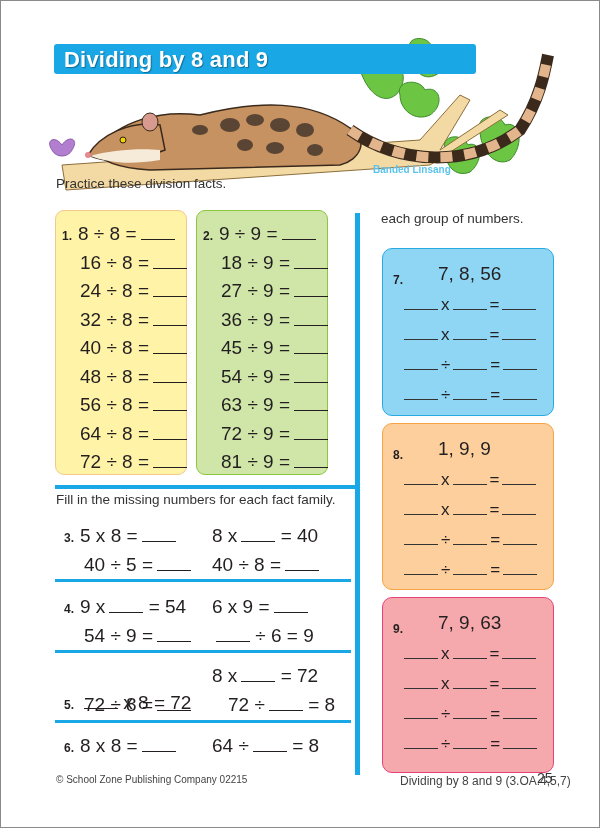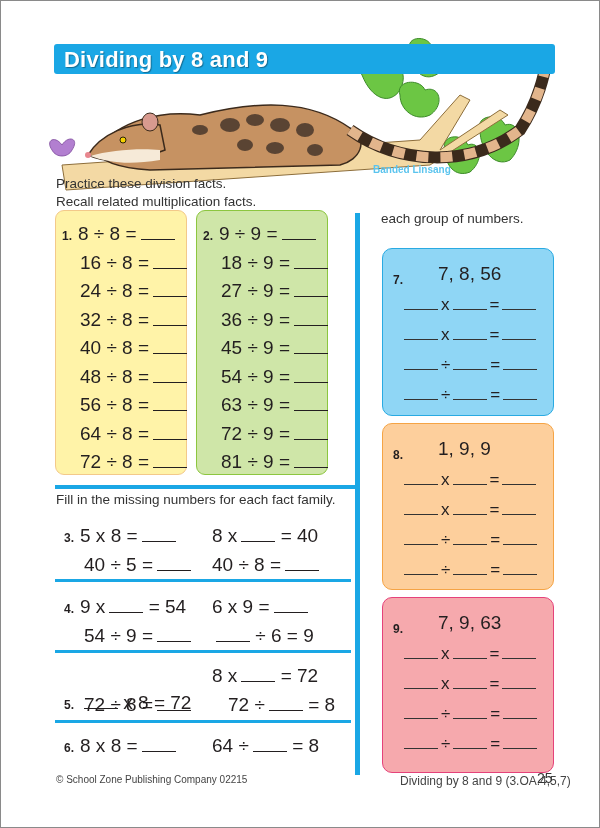--- a/index.html
+++ b/index.html
@@ -1,19 +1,19 @@
 <!DOCTYPE html>
 <html><head>
 <meta charset="utf-8">
 <style>
   html,body{margin:0;padding:0;}
   body{width:600px;height:828px;background:#fff;position:relative;overflow:hidden;
        font-family:"Liberation Sans",sans-serif;color:#231f20;}
   .page-border{position:absolute;left:0;top:0;width:598px;height:826px;border:1px solid #8a8a8a;}
-  .title-bar{position:absolute;left:54px;top:44px;width:501px;height:30px;background:#1aa7e5;border-radius:3px;}
+  .title-bar{position:absolute;left:54px;top:44px;width:422px;height:30px;background:#1aa7e5;border-radius:3px;}
   .title-text{position:absolute;left:10px;top:3px;color:#fff;font-weight:bold;font-size:22px;
        text-shadow:1px 1px 1px rgba(0,0,0,.35);letter-spacing:.2px;}
   .illus{position:absolute;left:0;top:0;width:600px;height:200px;}
   .caption{position:absolute;left:373px;top:164px;font-size:10px;color:#5bc4ee;font-weight:bold;}
   .instr{position:absolute;font-size:13.5px;color:#333;line-height:18px;}
   .box{position:absolute;border-radius:9px;box-sizing:border-box;}
   .box.yellow{left:55px;top:210px;width:132px;height:265px;background:#fff3a8;border:1.5px solid #f3c98a;}
   .box.green{left:196px;top:210px;width:132px;height:265px;background:#cfe6a8;border:1.5px solid #8cc63f;}
   .row{position:absolute;font-size:19px;white-space:nowrap;}
   .num{font-size:12px;font-weight:bold;margin-right:6px;}
@@ -73,21 +73,20 @@
   <path d="M52 150 C45 140,55 135,62 145 C68 135,80 138,72 150 C68 158,56 158,52 150Z" fill="#b27fd0" stroke="#7e4a9c" stroke-width=".8"></path>
 </svg>
 
 <div class="title-bar">
   <span class="title-text">Dividing by 8 and 9</span>
 </div>
 <div class="caption">Banded Linsang</div>
 
 <div class="instr" style="left:56px;top:175px;">
   <div>Practice these division facts.</div>
-  <div>Recall related multiplication facts.</div>
 </div>
 
 <div class="box yellow"></div>
 <div class="box green"></div>
 
 <div id="p1rows">
     <div class="row" style="top: 223px; left: 62px;"><span class="num">1.</span><span>8 ÷ 8 =</span><span class="blank"></span></div>
     <div class="row" style="top: 251.5px; left: 80px;"><span>16 ÷ 8 =</span><span class="blank"></span></div>
     <div class="row" style="top: 280px; left: 80px;"><span>24 ÷ 8 =</span><span class="blank"></span></div>
     <div class="row" style="top: 308.5px; left: 80px;"><span>32 ÷ 8 =</span><span class="blank"></span></div>

